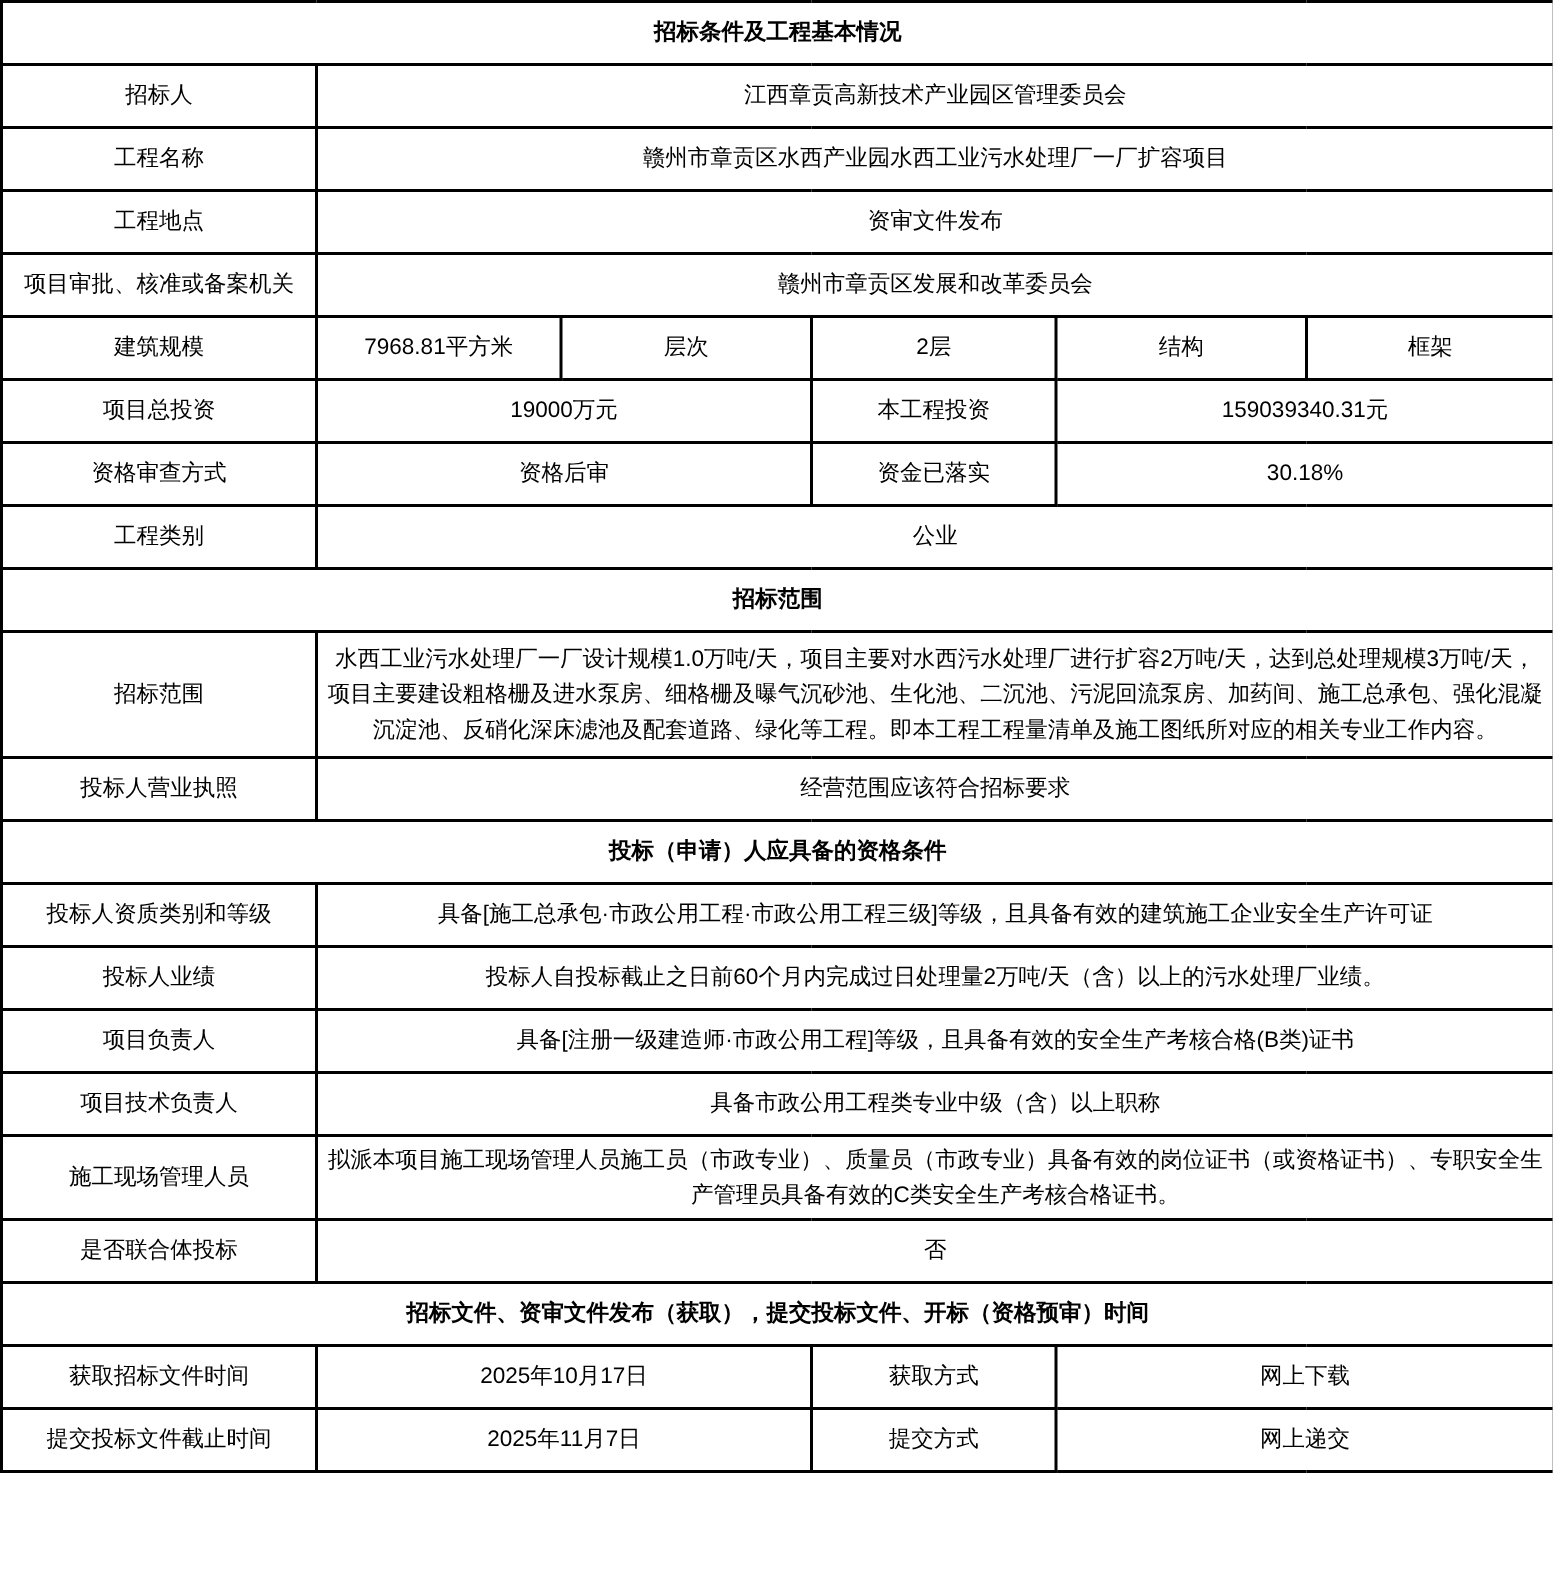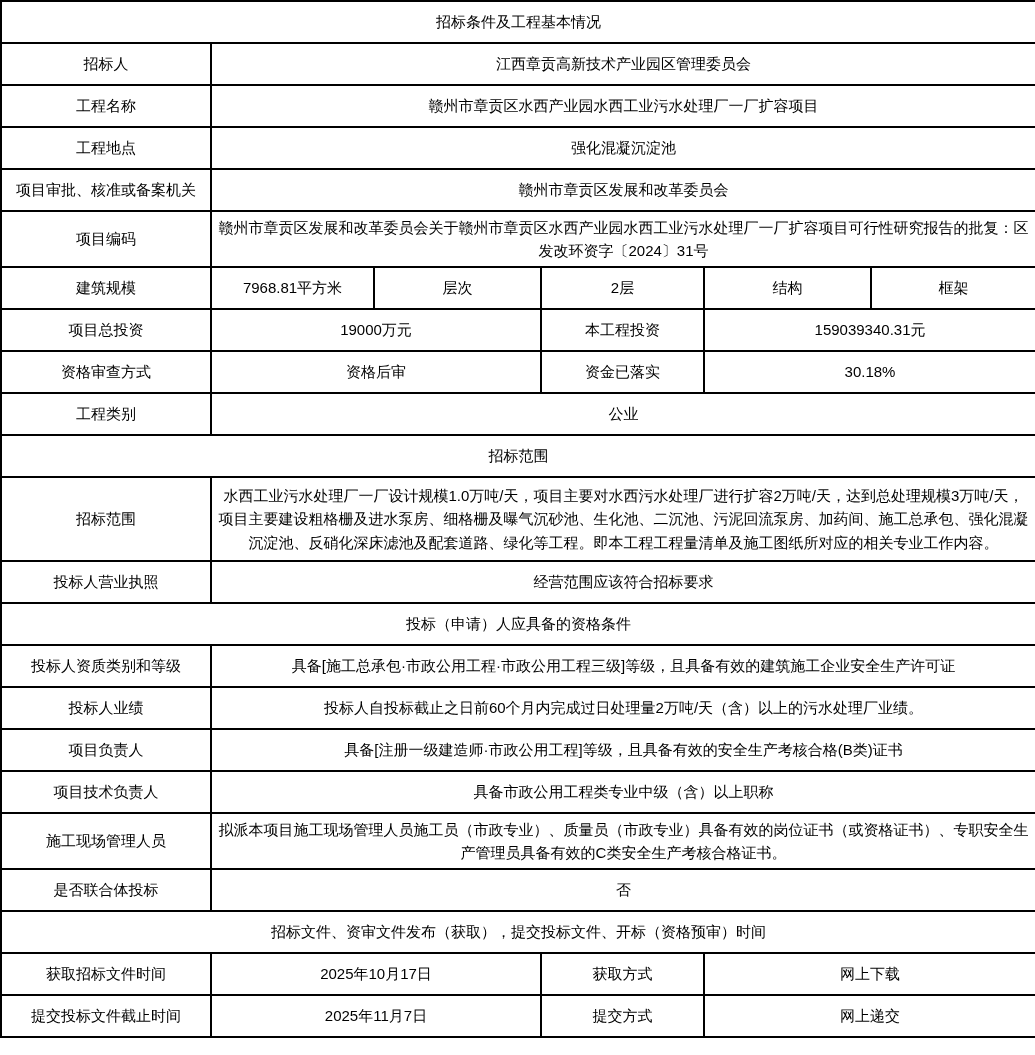--- a/index.html
+++ b/index.html
@@ -13,21 +13,21 @@
   table.tender td {
     border: 2px solid #000;
     text-align: center;
     vertical-align: middle;
     font-size: 15px;
     line-height: 1.55;
     padding: 2px 6px;
     word-break: break-all;
     overflow: hidden;
   }
-  td.hdr { font-weight: normal; font-size: 15.5px; margin-top: 40px; }
+  td.hdr { font-weight: bold; font-size: 15.5px; margin-top: 40px; }
   .rh-s td { height: 36px; }   
   .rh-d td { height: 50px; }   
   .rh-q td { height: 78px; }   
 </style>
 </head>
 <body>
 
 <table class="tender">
   <colgroup>
     <col style="width:210px">
@@ -48,33 +48,29 @@
     <td colspan="5">江西章贡高新技术产业园区管理委员会</td>
   </tr>
 
   <tr class="rh-s">
     <td>工程名称</td>
     <td colspan="5">赣州市章贡区水西产业园水西工业污水处理厂一厂扩容项目</td>
   </tr>
 
   <tr class="rh-s">
     <td>工程地点</td>
-    <td colspan="5">强化混凝沉淀池</td>
+    <td colspan="5">资审文件发布</td>
   </tr>
 
   <tr class="rh-s">
     <td>项目审批、核准或备案机关</td>
     <td colspan="5">赣州市章贡区发展和改革委员会</td>
   </tr>
 
 
-  <tr class="rh-d">
-    <td>项目编码</td>
-    <td colspan="5">赣州市章贡区发展和改革委员会关于赣州市章贡区水西产业园水西工业污水处理厂一厂扩容项目可行性研究报告的批复：区发改环资字〔2024〕31号</td>
-  </tr>
 
   <tr class="rh-s">
     <td>建筑规模</td>
     <td>7968.81平方米</td>
     <td>层次</td>
     <td>2层</td>
     <td>结构</td>
     <td>框架</td>
   </tr>
 

